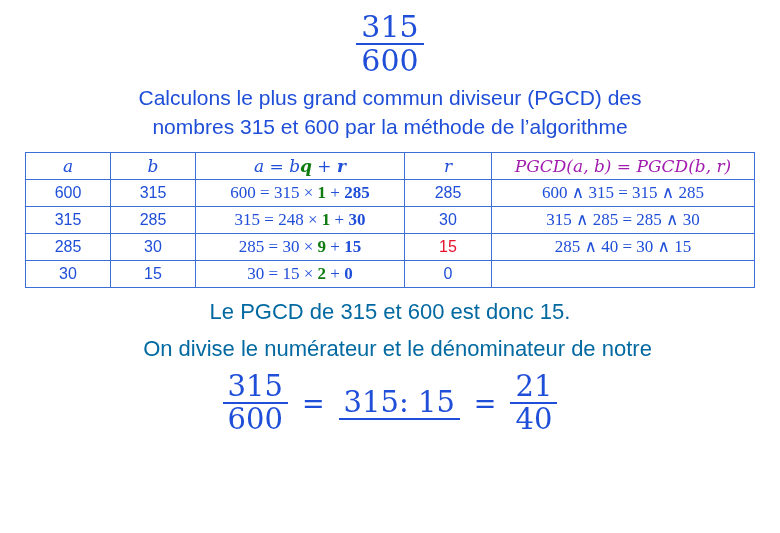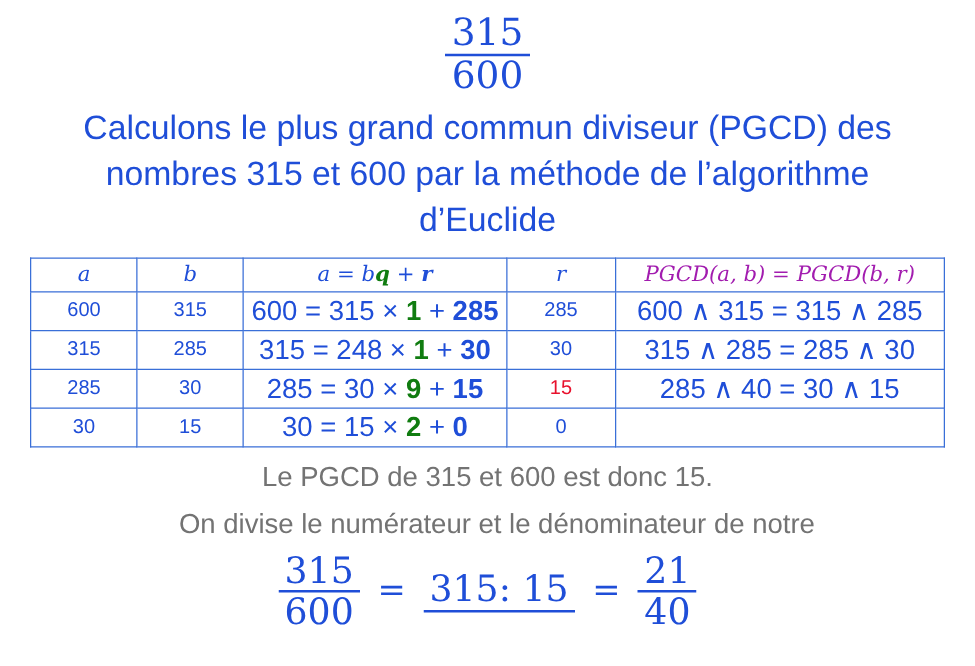--- a/index.html
+++ b/index.html
@@ -40,21 +40,21 @@
   .top-fraction {
     text-align: center;
     padding-top: 11px;
     font-size: 30px;
     color: #1f4ed8;
   }
 
   
   .intro {
     text-align: center;
-    font-size: 27px;
+    font-size: 21px;
     line-height: 1.38;
     padding: 6px 40px 0 40px;
     color: #1f4ed8;
   }
 
   
   .table-wrap {
     margin-top: 10px;
     display: flex;
     justify-content: center;
@@ -73,40 +73,40 @@
     white-space: nowrap;
   }
   table.euclid th {
     font-weight: normal;
     font-style: italic;
     font-family: "DejaVu Serif", serif;
     font-size: 17px;
   }
   table.euclid td.eq,
   table.euclid td.pgcd {
-    font-family: Liberation Sans, sans-serif;
-    font-size: 22px;
+    font-family: Liberation Serif, serif;
+    font-size: 17px;
   }
   .col-a  { width: 72px; }
   .col-b  { width: 72px; }
   .col-eq { width: 196px; }
   .col-r  { width: 74px; }
   .col-p  { width: 250px; }
 
   .q  { color: #107c10; font-weight: bold; }
   .rm { color: #1f4ed8; font-weight: bold; }
   .red { color: #e8112d; }
 
   
   .conclusion {
     text-align: center;
     font-size: 22px;
     padding-top: 9px;
     line-height: 1.33;
-    color: #737373;
+    color: #0369a1;
   }
   .conclusion .l2 {
     padding-top: 7px;
     line-height: 1.45;
     padding-left: 15px;
   }
 
   
   .final-eq {
     display: flex;
@@ -131,21 +131,20 @@
   <div class="top-fraction">
     <span class="frac">
       <span class="num">315</span>
       <span class="den">600</span>
     </span>
   </div>
 
   <div class="intro">
     <div>Calculons le plus grand commun diviseur (PGCD) des</div>
     <div>nombres 315 et 600 par la méthode de l’algorithme</div>
-    <div>d’Euclide</div>
   </div>
 
   <div class="table-wrap">
     <table class="euclid">
       <thead>
         <tr>
           <th class="col-a">a</th>
           <th class="col-b">b</th>
           <th class="col-eq">
             <span><i>a</i> = <i>b</i><b class="q" style="font-style:italic">q</b> + <b class="rm" style="font-style:italic">r</b></span>

